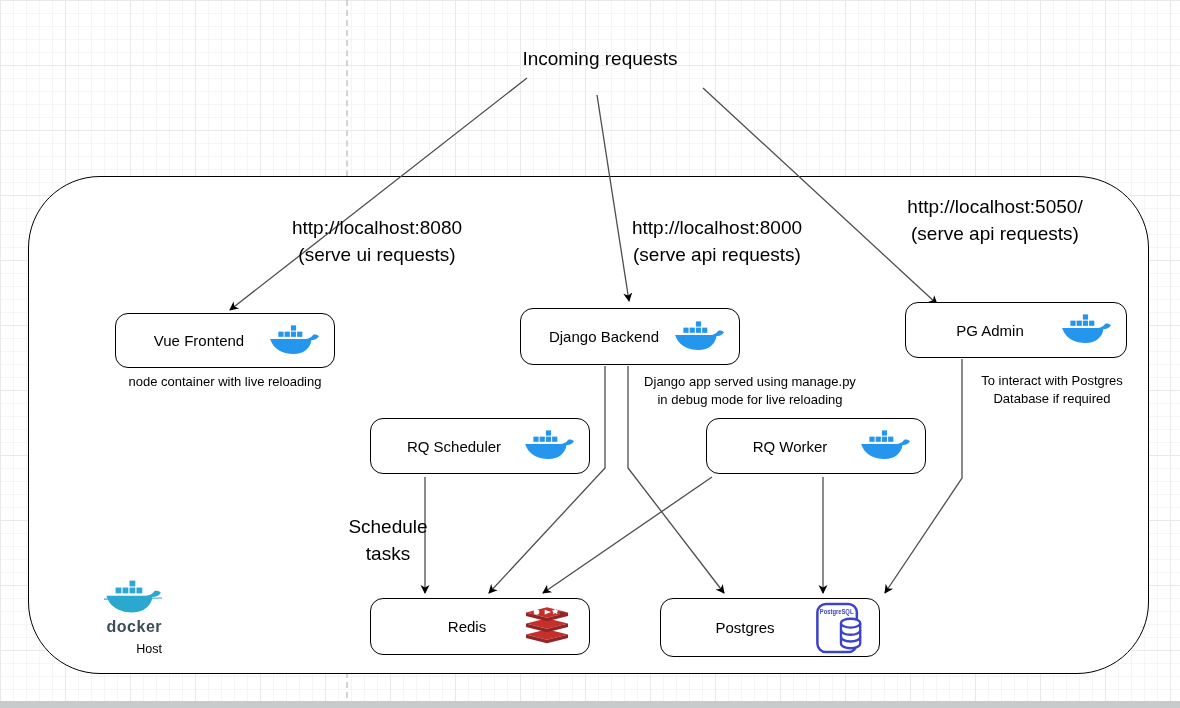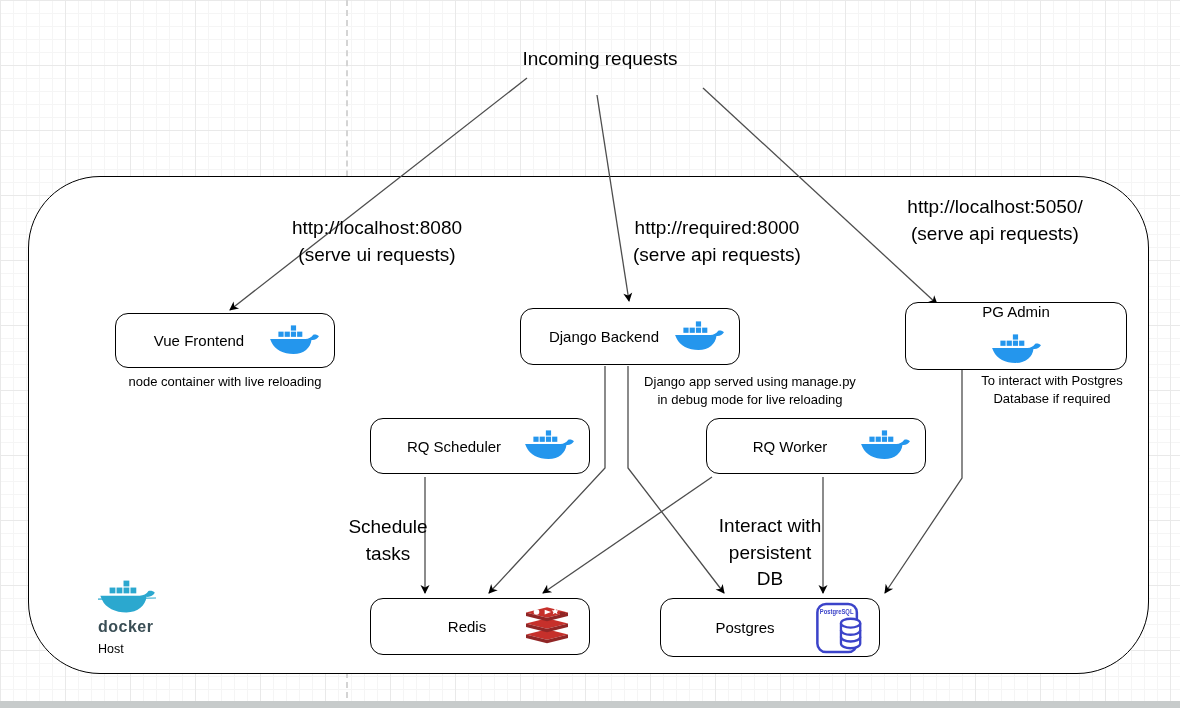--- a/index.html
+++ b/index.html
@@ -19,21 +19,21 @@
   .host-container{position:absolute;left:28px;top:176px;width:1119px;height:496px;
     background:#fff;border:1.6px solid #000;border-radius:72px;z-index:1;}
   .edges{position:absolute;left:0;top:0;width:1180px;height:708px;z-index:2;pointer-events:none;}
   .node{position:absolute;background:#fff;border:1.6px solid #000;border-radius:13px;
     display:flex;align-items:center;padding:0 14px;z-index:3;box-sizing:border-box;}
   .node .lbl{flex:1;text-align:center;font-size:15px;white-space:nowrap;}
   .node .ic{flex:0 0 auto;display:flex;align-items:center;}
   .txt{position:absolute;z-index:3;text-align:center;line-height:1.4;}
   .f15{font-size:19px;}
   .f12{font-size:13px;}
-  .docker-logo{position:absolute;left:98px;top:580px;width:64px;z-index:3;text-align:left;}
+  .docker-logo{position:absolute;left:98px;top:580px;width:64px;z-index:3;text-align:right;}
   .docker-word{font-size:16px;font-weight:bold;letter-spacing:0.5px;color:#3a4e55;margin-top:-2px;}
   .host-lbl{font-size:12.5px;margin-top:6px;color:#000;}
   .scroll-strip{position:absolute;left:0;top:701px;width:1180px;height:7px;background:#c7cbcb;z-index:6;}
 </style>
 </head>
 <body>
 
 <div class="stage">
 
   <div class="dashed-guide"></div>
@@ -59,37 +59,32 @@
     </g>
   </svg>
 
   <div class="txt f15" style="left:500px;top:46px;width:200px;">Incoming requests</div>
 
   <div class="txt f15" style="left:277px;top:215px;width:200px;">
     <div>http://localhost:8080</div>
     <div>(serve ui requests)</div>
   </div>
   <div class="txt f15" style="left:617px;top:215px;width:200px;">
-    <div>http://required:8000</div>
+    <div>http://localhost:8000</div>
     <div>(serve api requests)</div>
   </div>
   <div class="txt f15" style="left:895px;top:194px;width:200px;">
     <div>http://localhost:5050/</div>
     <div>(serve api requests)</div>
   </div>
 
   <div class="txt f15" style="left:328px;top:514px;width:120px;">
     <div>Schedule</div>
     <div>tasks</div>
   </div>
-  <div class="txt f15" style="left:710px;top:513px;width:120px;">
-    <div>Interact with</div>
-    <div>persistent</div>
-    <div>DB</div>
-  </div>
 
   <div class="node" style="left:115px;top:313px;width:220px;height:55px;">
     <span class="lbl">Vue Frontend</span>
     <span class="ic">
       <svg width="52" height="38" viewBox="0 0 50 30">
           <g fill="#2496ED">
         <rect x="22" y="0" width="5" height="5"></rect>
             <rect x="10" y="6" width="5" height="5"></rect>
             <rect x="16" y="6" width="5" height="5"></rect>
             <rect x="22" y="6" width="5" height="5"></rect>
@@ -114,21 +109,21 @@
         <path d="M2 13 L36 13 C39 13 42 11.5 43.5 9 C45.5 8.5 47.5 9 49 10.5 C47.5 13 45 14.3 41.8 14 C41 21.5 34.5 27.5 24.5 27.5 C15 27.5 6.5 23.5 3.5 16.5 Z"></path>
       </g>
         </svg>
     </span>
   </div>
   <div class="txt f12" style="left:630px;top:373px;width:240px;">
     <div>Django app served using manage.py</div>
     <div>in debug mode for live reloading</div>
   </div>
 
-  <div class="node" style="left:905px;top:302px;width:222px;height:68px;flex-direction:column;">
+  <div class="node" style="left:905px;top:302px;width:222px;height:56px;">
     <span class="lbl">PG Admin</span>
     <span class="ic">
       <svg width="52" height="38" viewBox="0 0 50 30">
           <g fill="#2496ED">
         <rect x="22" y="0" width="5" height="5"></rect>
             <rect x="10" y="6" width="5" height="5"></rect>
             <rect x="16" y="6" width="5" height="5"></rect>
             <rect x="22" y="6" width="5" height="5"></rect>
             <rect x="28" y="6" width="5" height="5"></rect>
         <path d="M2 13 L36 13 C39 13 42 11.5 43.5 9 C45.5 8.5 47.5 9 49 10.5 C47.5 13 45 14.3 41.8 14 C41 21.5 34.5 27.5 24.5 27.5 C15 27.5 6.5 23.5 3.5 16.5 Z"></path>

